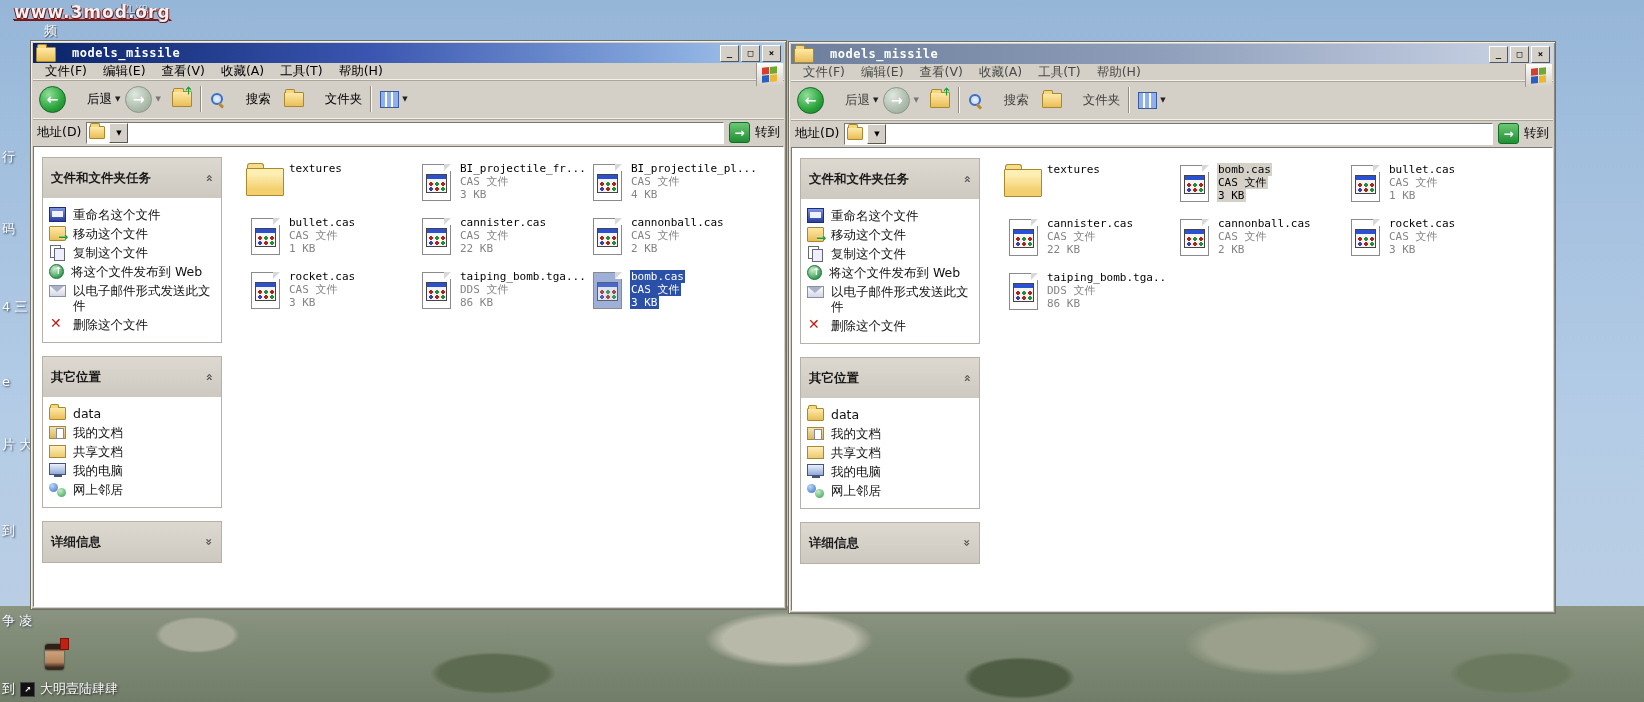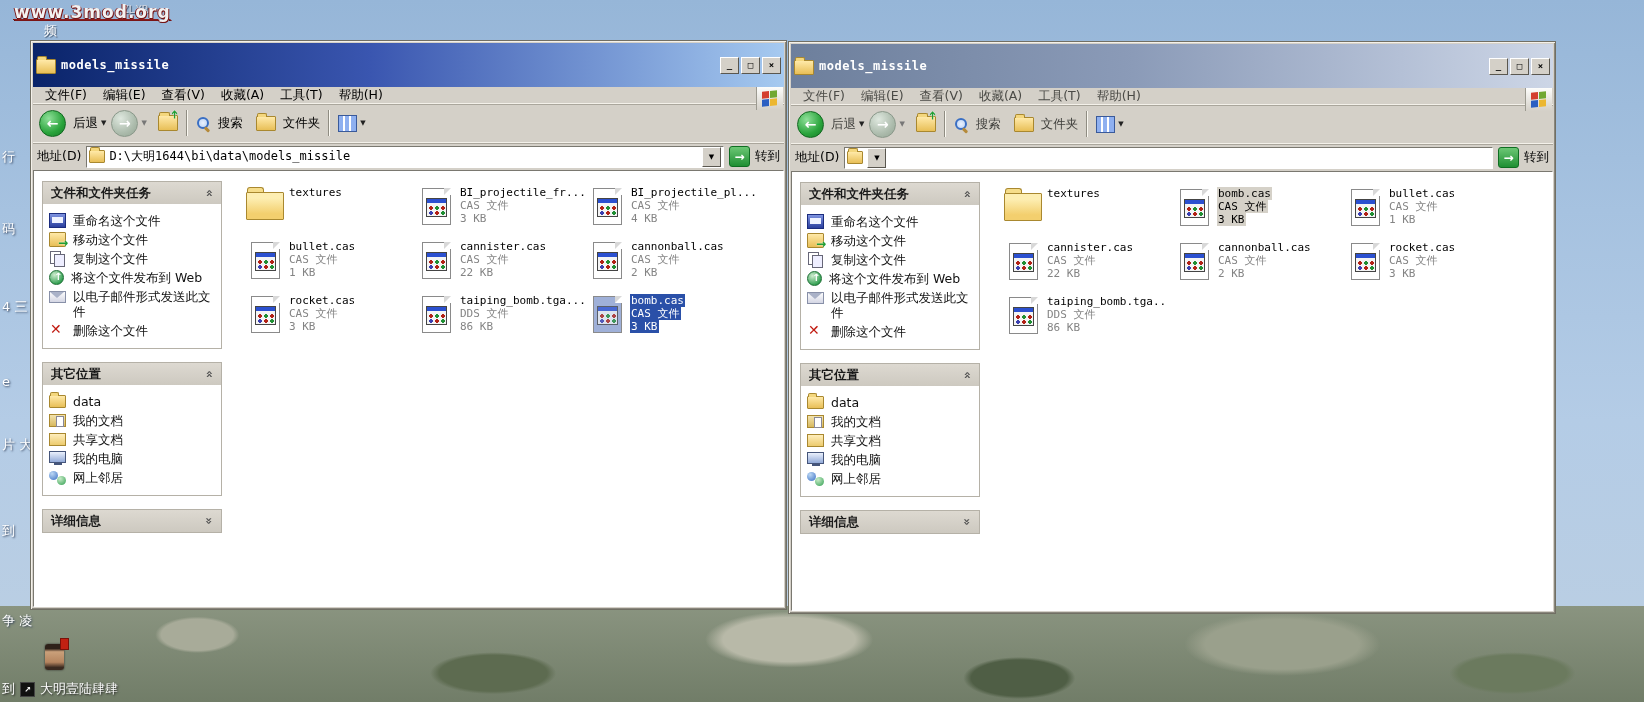--- a/index.html
+++ b/index.html
@@ -33,21 +33,21 @@
   .portrait::after{content:"";position:absolute;right:-5px;top:-6px;width:7px;height:10px;
     background:#c22112;border:1px solid #7a120a;}
   .bottomrow{position:absolute;left:2px;top:680px;display:flex;align-items:center;gap:5px;z-index:2;
     font:13px "DejaVu Sans",sans-serif;color:#fff;text-shadow:1px 1px 2px #222;}
   .shortcut-ic{width:13px;height:13px;background:#111;display:flex;align-items:center;justify-content:center;
     color:#fff;font:bold 8px "DejaVu Sans",sans-serif;border:1px solid #444;}
 
   
   .window{position:absolute;background:#d4d0c8;padding:2px;box-sizing:border-box;
     border:1px solid #716f64;box-shadow:inset 1px 1px 0 #f4f1ea, inset -1px -1px 0 #8a877d;z-index:3;}
-  .titlebar{height:20px;display:flex;align-items:center;padding:12px 3px;gap:5px;}
+  .titlebar{height:20px;display:flex;align-items:center;padding:0 3px;gap:16px;}
   .window.active .titlebar{background:linear-gradient(90deg,#0a246a 0%,#3a56b0 45%,#7d9fd8 80%,#a6caf0 100%);}
   .window.inactive .titlebar{background:linear-gradient(90deg,#6d7f9c 0%,#8b9bb8 45%,#b4c0d6 80%,#cdd6e6 100%);}
   .titletext{color:#fff;font:bold 12px "DejaVu Sans Mono",monospace;flex:1;letter-spacing:.5px;}
   .winbtns{display:flex;gap:2px;}
   .winbtn{width:17px;height:15px;background:#d4d0c8;border:1px solid;border-color:#fff #5a574f #5a574f #fff;
     font:bold 9px "DejaVu Sans Mono",monospace;display:flex;align-items:center;justify-content:center;color:#000;}
   .menubar{height:16px;display:flex;align-items:center;padding:0 4px;gap:2px;position:relative;}
   .menuitem{font:12.5px "DejaVu Sans",sans-serif;color:#000;padding:2px 8px;}
   .window.inactive .menuitem{color:#4a4a46;}
   .flagbox{position:absolute;right:1px;top:0;width:26px;height:23px;display:flex;align-items:center;justify-content:center;
@@ -55,21 +55,21 @@
   .flag{width:16px;height:16px;display:grid;grid-template-columns:7px 7px;grid-template-rows:7px 7px;gap:1px;transform:skewY(-6deg);}
   .flag i{display:block;}
   .toolbar{height:38px;display:flex;align-items:center;padding:0 6px;gap:5px;border-top:1px solid #f4f1ea;
     box-shadow:inset 0 1px 0 #aaa69c;font:12.5px "DejaVu Sans",sans-serif;color:#000;}
   .navcirc{width:25px;height:25px;border-radius:50%;display:flex;align-items:center;justify-content:center;
     color:#fff;font:bold 14px "DejaVu Sans",sans-serif;flex:none;}
   .navback{background:radial-gradient(circle at 35% 30%,#8fe099,#2aa43c 60%,#157a26);border:1px solid #116820;}
   .navfwd{background:radial-gradient(circle at 35% 30%,#dfe8df,#adbcad 60%,#93a493);border:1px solid #8a988a;}
   .ddarrow{font-size:7px;color:#222;margin-left:-2px;}
   .tsep{width:0;height:26px;border-left:1px solid #8f8c82;border-right:1px solid #fbf9f2;margin:0 3px;}
-  .tlabel{margin-left:2px;text-align:right;}
+  .tlabel{margin-left:16px;text-align:right;}
   .window.inactive .tlabel{color:#3f3f3c;}
 
   
   .ico-upfolder{width:18px;height:14px;position:relative;background:linear-gradient(180deg,#ffe9a8,#e8bf57);
     border:1px solid #a9882f;border-radius:1px;}
   .ico-upfolder::before{content:"";position:absolute;left:0;top:-4px;width:9px;height:3px;
     background:#f4d77e;border:1px solid #a9882f;border-bottom:none;border-radius:2px 2px 0 0;}
   .ico-upfolder::after{content:"➔";position:absolute;right:-2px;top:-8px;color:#1f9e35;
     font:bold 11px "DejaVu Sans",sans-serif;transform:rotate(-90deg);text-shadow:0 0 1px #fff;}
   .ico-search{width:15px;height:15px;position:relative;flex:none;}
@@ -95,21 +95,21 @@
   .addrdd{width:17px;height:18px;background:#d4d0c8;border:1px solid;border-color:#fff #5a574f #5a574f #fff;
     display:flex;align-items:center;justify-content:center;font-size:7px;flex:none;}
 
   .content{flex:1;display:flex;background:#fff;border:1px solid;border-color:#7a7870 #fff #fff #7a7870;overflow:hidden;}
   .winbody{display:flex;flex-direction:column;height:calc(100% - 0px);}
   .window .winbody{height:100%;}
 
   
   .sidebar{width:194px;flex:none;padding:10px 6px 0 8px;box-sizing:border-box;}
   .panel{border:1px solid #b5b1a7;margin-bottom:13px;background:#fff;}
-  .panelhead{height:22px;background:linear-gradient(180deg,#ddd9d1,#cdc9c0);display:flex;align-items:center;
+  .panelhead{height:40px;background:linear-gradient(180deg,#ddd9d1,#cdc9c0);display:flex;align-items:center;
     padding:0 8px;font:bold 12.5px "DejaVu Sans",sans-serif;color:#1a1a1a;}
   .panelhead .chev{margin-left:auto;font:bold 12px "DejaVu Sans",sans-serif;color:#555;}
   .chev-up{display:inline-block;transform:rotate(-90deg);}
   .chev-down{display:inline-block;transform:rotate(90deg);}
   .panelbody{padding:7px 4px 8px 6px;}
   .taskitem{display:flex;align-items:flex-start;gap:7px;padding:2px 0;font:12.5px "DejaVu Sans",sans-serif;color:#111;}
   .taskitem .lbl{line-height:15px;}
   .si{width:17px;height:15px;position:relative;flex:none;margin-top:0px;}
   .i-rename{background:linear-gradient(180deg,#7e93e0,#2a3f9e);border:1px solid #1b2c7e;box-sizing:border-box;}
   .i-rename::after{content:"";position:absolute;left:2px;top:3px;right:2px;height:6px;background:#eef2ff;}
@@ -238,21 +238,20 @@
         <span class="ico-folder" style="margin-left:8px;"></span>
         <span class="tlabel">文件夹</span>
         <span class="tsep"></span>
         <span class="ico-views"></span>
         <span class="ddarrow">▼</span>
       </div>
       <div class="addressbar">
         <span>地址(D)</span>
         <span class="addrinput">
           <span class="ico-folder" style="width:14px;height:11px;"></span>
-          <span class="addrtext">D:\大明1644\bi\data\models_missile</span>
           <span class="addrdd">▼</span>
         </span>
         <span class="gobtn">→</span>
         <span>转到</span>
       </div>
       <div class="content">
         <div class="sidebar">
           <div class="panel">
             <div class="panelhead">
               <span>文件和文件夹任务</span>

